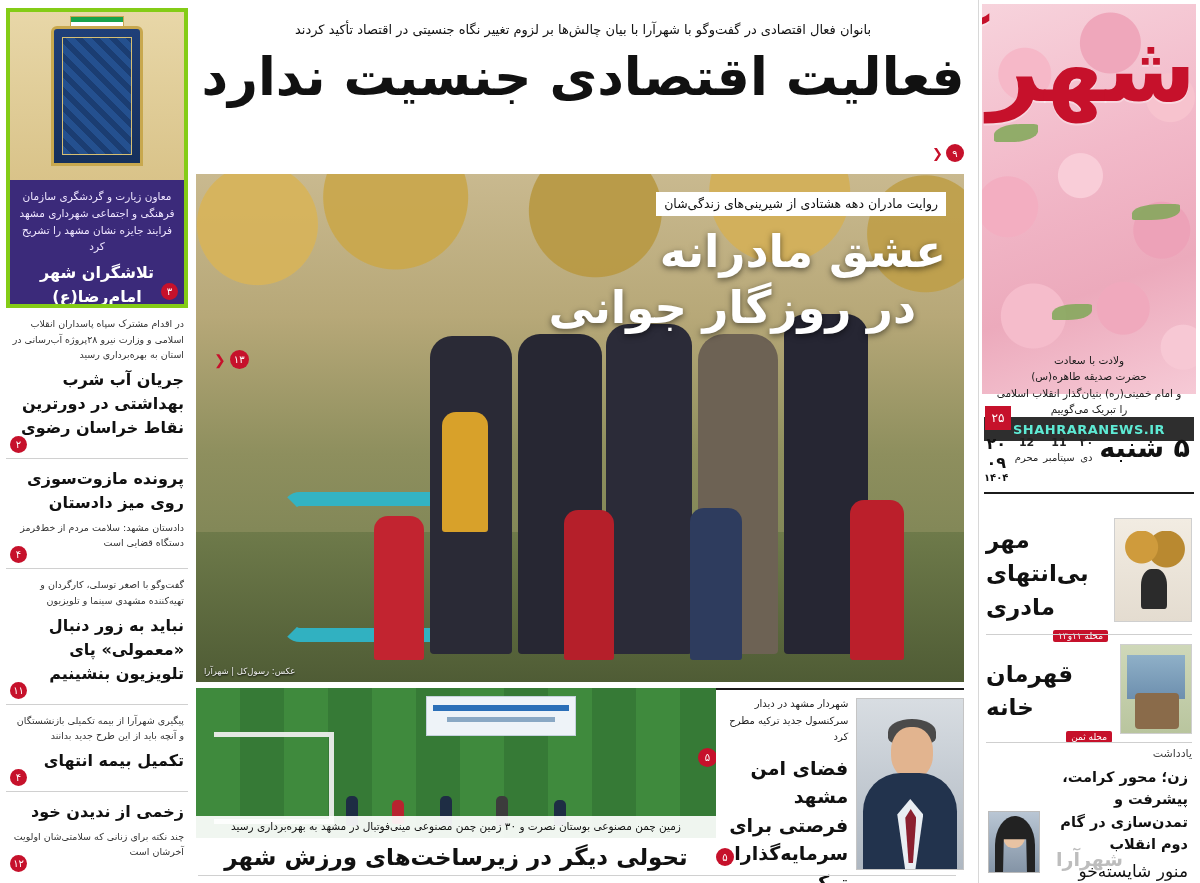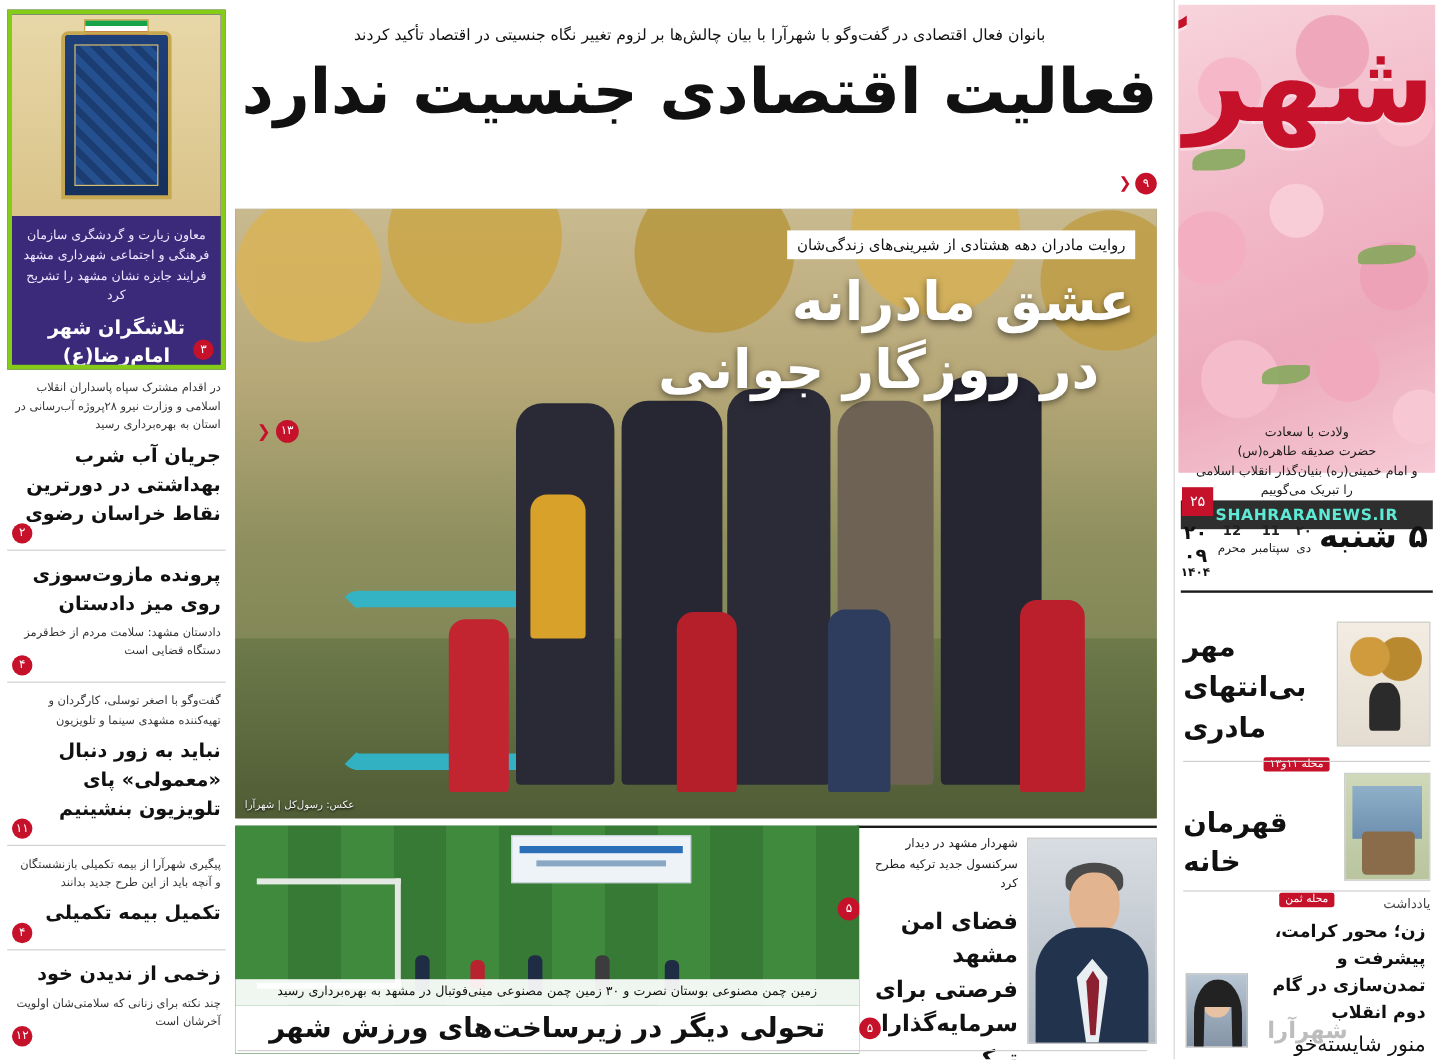--- a/index.html
+++ b/index.html
@@ -559,21 +559,21 @@
       </div>
     </div>
     <div class="side-sep" style="right:8px; top:634px; width:206px;"></div>
 
     <div class="side-card" style="right:8px; top:644px; width:206px; height:92px;">
       <div class="thumb" style="right:0; top:0; width:72px; height:90px;">
         <div style="position:absolute;inset:0;background:linear-gradient(#cfd8b9,#b9c59e);"></div>
         <div style="position:absolute;left:6px;top:10px;width:58px;height:44px;background:linear-gradient(#8fb0c8,#6d8fae);"></div>
         <div style="position:absolute;left:14px;top:48px;width:44px;height:36px;background:#8a6b4a;border-radius:4px;"></div>
       </div>
-      <div style="position:absolute; right:80px; left:0; top:26px;">
+      <div style="position:absolute; right:80px; left:0; top:14px;">
         <div class="title">قهرمان خانه</div>
         <div class="pagetag">محله ثمن</div>
       </div>
     </div>
 
     <div class="note-box">
       <div class="note-label">یادداشت</div>
       <div class="note-title">زن؛ محور کرامت، پیشرفت و تمدن‌سازی در گام دوم انقلاب</div>
       <div class="note-author">منور شایسته‌خو</div>
       <div class="note-role">مدیر مکتب نرجس</div>
@@ -614,21 +614,21 @@
     </div>
 
     <div class="lc-item">
       <div class="kicker">گفت‌وگو با اصغر توسلی، کارگردان و تهیه‌کننده مشهدی سینما و تلویزیون</div>
       <div class="headline">نباید به زور دنبال «معمولی» پای تلویزیون بنشینیم</div>
       <div class="pnum">۱۱</div>
     </div>
 
     <div class="lc-item">
       <div class="kicker">پیگیری شهرآرا از بیمه تکمیلی بازنشستگان و آنچه باید از این طرح جدید بدانند</div>
-      <div class="headline">تکمیل بیمه تکمیلی</div>
+      <div class="headline">تکمیل بیمه انتهای</div>
       <div class="pnum">۴</div>
     </div>
 
     <div class="lc-item" style="border-bottom:none">
       <div class="headline" style="margin-top:0">زخمی از ندیدن خود</div>
       <div class="sub">چند نکته برای زنانی که سلامتی‌شان اولویت آخرشان است</div>
       <div class="pnum">۱۲</div>
     </div>
   </div>
 

